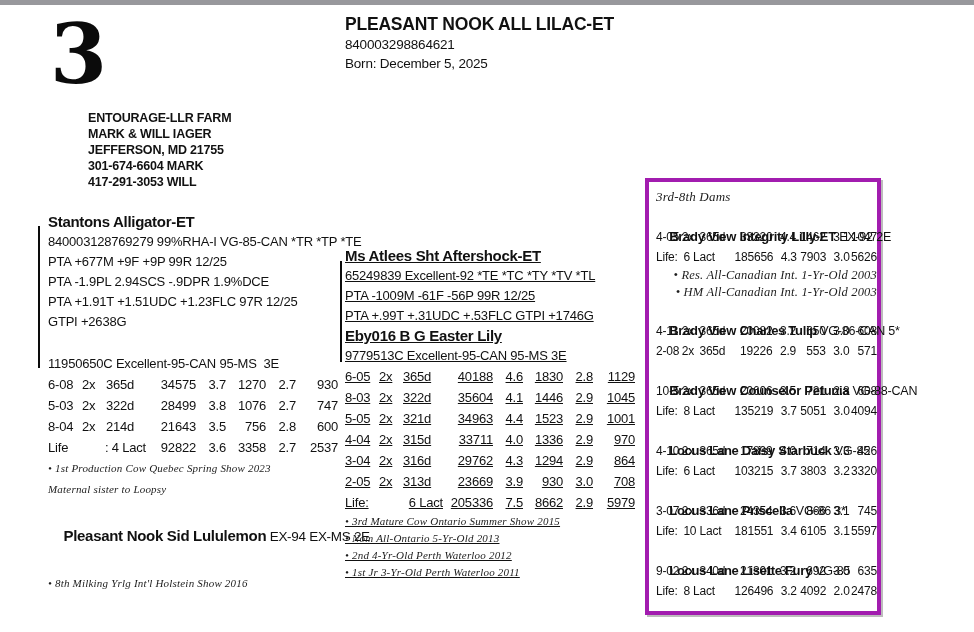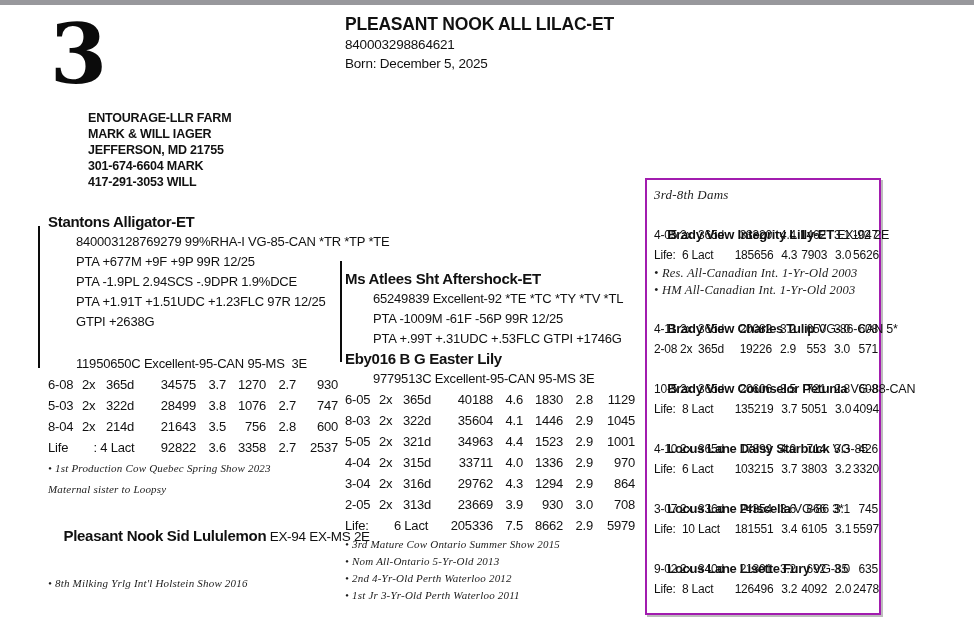--- a/index.html
+++ b/index.html
@@ -20,73 +20,73 @@
   .h-name{font-size:17.5px;font-weight:700;line-height:21px;letter-spacing:-0.2px;}
   .h-id{font-size:13.5px;line-height:19px;letter-spacing:-0.2px;}
   .h-born{font-size:13.5px;line-height:19px;letter-spacing:-0.2px;}
   
   .bracket{position:absolute;width:2px;background:#0c0c0c;}
   .bracket-sire{left:38px;top:226px;height:142px;}
   .bracket-grandsire{left:340px;top:261px;height:101px;}
   
   .col{position:absolute;}
   .col-left{left:48px;top:212px;width:300px;}
-  .col-mid{left:345px;top:269px;width:292px;}
+  .col-mid{left:345px;top:246px;width:292px;text-decoration:underline;}
   .name{font-size:15px;font-weight:700;line-height:20px;letter-spacing:-0.3px;white-space:pre;}
-  .txt-line{font-size:13px;line-height:20px;letter-spacing:-0.2px;white-space:pre;margin-left:28px;}
+  .txt-line{font-size:13px;line-height:20px;letter-spacing:-0.2px;white-space:pre;}
   .name-line{font-size:15px;line-height:24px;letter-spacing:-0.3px;white-space:pre;}
   .name-line .bold{font-weight:700;}
   .name-line .reg{font-size:13.5px;font-weight:400;}
   .gap22{height:22px;}
   
   .rec{display:flex;white-space:nowrap;font-size:13px;line-height:21px;height:21px;letter-spacing:-0.2px;}
   .rec span{display:inline-block;}
   .cols-main .c0{width:34px;}
   .cols-main .c1{width:24px;}
   .cols-main .c2{width:40px;}
   .cols-main .c3{width:50px;text-align:right;}
   .cols-main .c4{width:30px;text-align:right;}
   .cols-main .c5{width:40px;text-align:right;}
   .cols-main .c6{width:30px;text-align:right;}
   .cols-main .c7{width:42px;text-align:right;}
   .life-row.cols-main .c0{width:34px;text-align:left;}
-  .life-row.cols-main .c1{width:64px;text-align:center;}
+  .life-row.cols-main .c1{width:64px;text-align:right;}
   .life-row.cols-main .c2{width:50px;text-align:right;}
   .life-row.cols-main .c3{width:30px;text-align:right;}
   .life-row.cols-main .c4{width:40px;text-align:right;}
   .life-row.cols-main .c5{width:30px;text-align:right;}
   .life-row.cols-main .c6{width:42px;text-align:right;}
   
   .serif-note{font-family:"Liberation Serif",serif;font-style:italic;font-size:11px;color:#1c1c1c;
               letter-spacing:0.2px;white-space:pre;}
   .lh21{line-height:21px;height:21px;}
   .mid-notes .serif-note{line-height:17px;height:17px;}
   
   .dams-box{position:absolute;left:645px;top:178px;width:236px;height:437px;box-sizing:border-box;
-            border:2px solid #a21caf;box-shadow:2px 2px 0 #bcbcbc;padding:5px 0 0 7px;background:#fff;}
+            border:4px solid #a21caf;box-shadow:2px 2px 0 #bcbcbc;padding:5px 0 0 7px;background:#fff;}
   .bx-heading{font-size:13px;line-height:20px;height:20px;}
   .bx-name{font-size:13px;font-weight:700;line-height:20px;height:20px;letter-spacing:-0.3px;white-space:pre;}
   .bx-name .bx-suffix{font-weight:400;font-size:12.5px;letter-spacing:-0.2px;}
   .cols-box{font-size:12px;line-height:20px;height:20px;letter-spacing:-0.2px;}
   .cols-box .c0{width:26px;}
   .cols-box .c1{width:18px;}
   .cols-box .c2{width:34px;}
   .cols-box .c3{width:40px;text-align:right;}
   .cols-box .c4{width:24px;text-align:right;}
   .cols-box .c5{width:30px;text-align:right;}
   .cols-box .c6{width:24px;text-align:right;}
   .cols-box .c7{width:28px;text-align:right;}
   .life-row.cols-box .c0{width:28px;text-align:left;}
   .life-row.cols-box .c1{width:50px;text-align:left;}
   .life-row.cols-box .c2{width:42px;text-align:right;}
   .life-row.cols-box .c3{width:24px;text-align:right;}
   .life-row.cols-box .c4{width:30px;text-align:right;}
   .life-row.cols-box .c5{width:24px;text-align:right;}
   .life-row.cols-box .c6{width:28px;text-align:right;}
-  .bx-note{font-size:12.5px;line-height:17px;height:17px;}
+  .bx-note{font-size:12.5px;line-height:17px;height:17px;text-align:right;}
 </style>
 </head>
 <body>
 
 <div class="topbar"></div>
 
 <div class="lot">3</div>
 
 <div class="consignor">
     <div class="consignor-line">ENTOURAGE-LLR FARM</div>

